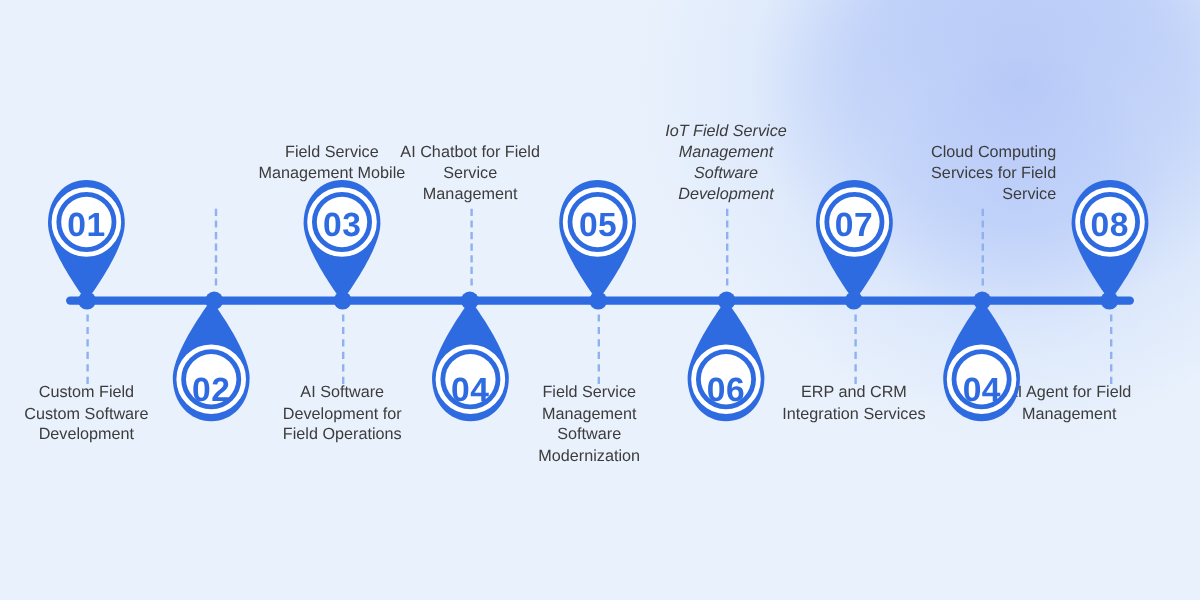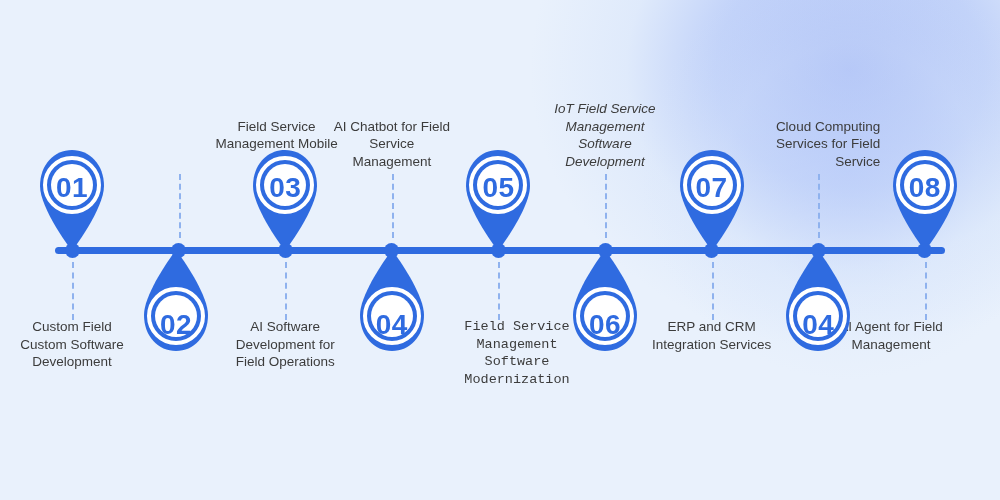--- a/index.html
+++ b/index.html
@@ -181,21 +181,21 @@
       <div class="pin up" style="left: 498.4px;">
         <svg viewBox="0 0 76 104" xmlns="http://www.w3.org/2000/svg">
           <path d="M38 104 C38 104 6 62 6 39 C6 17.5 20.3 3 38 3 C55.7 3 70 17.5 70 39 C70 62 38 104 38 104 Z" fill="#2f6be0"></path>
           <circle cx="38" cy="38" r="27" fill="none" stroke="#ffffff" stroke-width="4"></circle>
           <circle cx="38" cy="38" r="21" fill="#ffffff"></circle>
         </svg>
         <div class="num">05</div>
       </div>
       <div class="node" style="left: 498.4px;"></div>
       <div class="dash below" style="left: 498.4px;"></div>
-      <div class="label below" style="left: 517px; font-family: Liberation Mono, monospace;">Field Service Management Software Modernization</div>
+      <div class="label below" style="left: 491px;">Field Service Management Software Modernization</div>
       <div class="pin down" style="left: 605px;">
         <svg viewBox="0 0 76 104" xmlns="http://www.w3.org/2000/svg">
           <path d="M38 0 C38 0 6 42 6 65 C6 86.5 20.3 101 38 101 C55.7 101 70 86.5 70 65 C70 42 38 0 38 0 Z" fill="#2f6be0"></path>
           <circle cx="38" cy="66" r="27" fill="none" stroke="#ffffff" stroke-width="4"></circle>
           <circle cx="38" cy="66" r="21" fill="#ffffff"></circle>
         </svg>
         <div class="num">06</div>
       </div>
       <div class="node" style="left: 605px;"></div>
       <div class="dash above" style="left: 605px;"></div>

